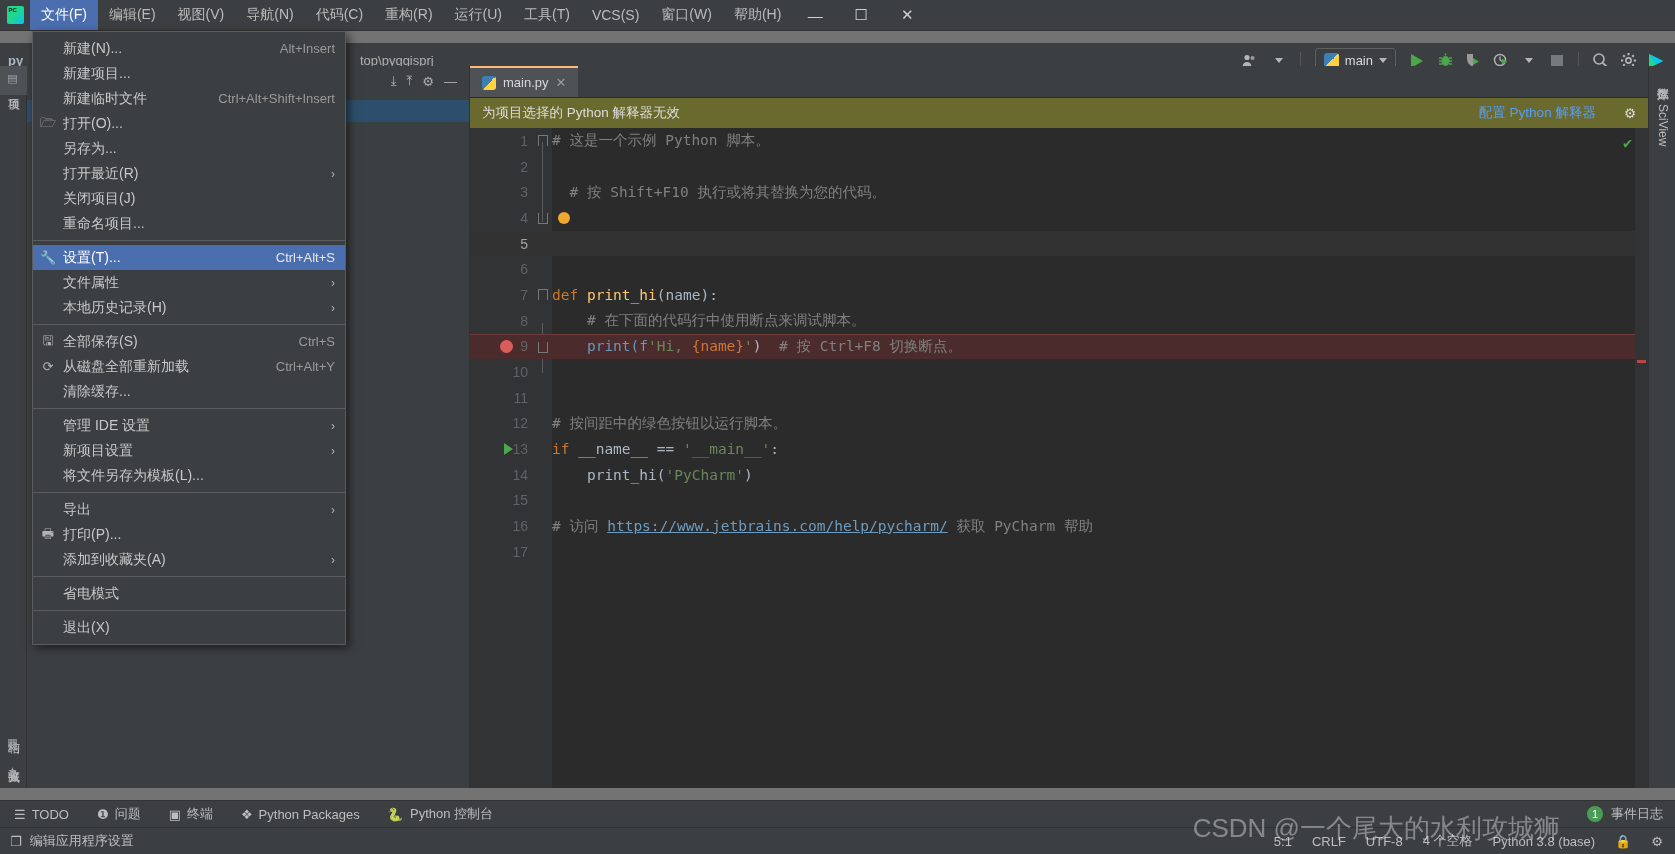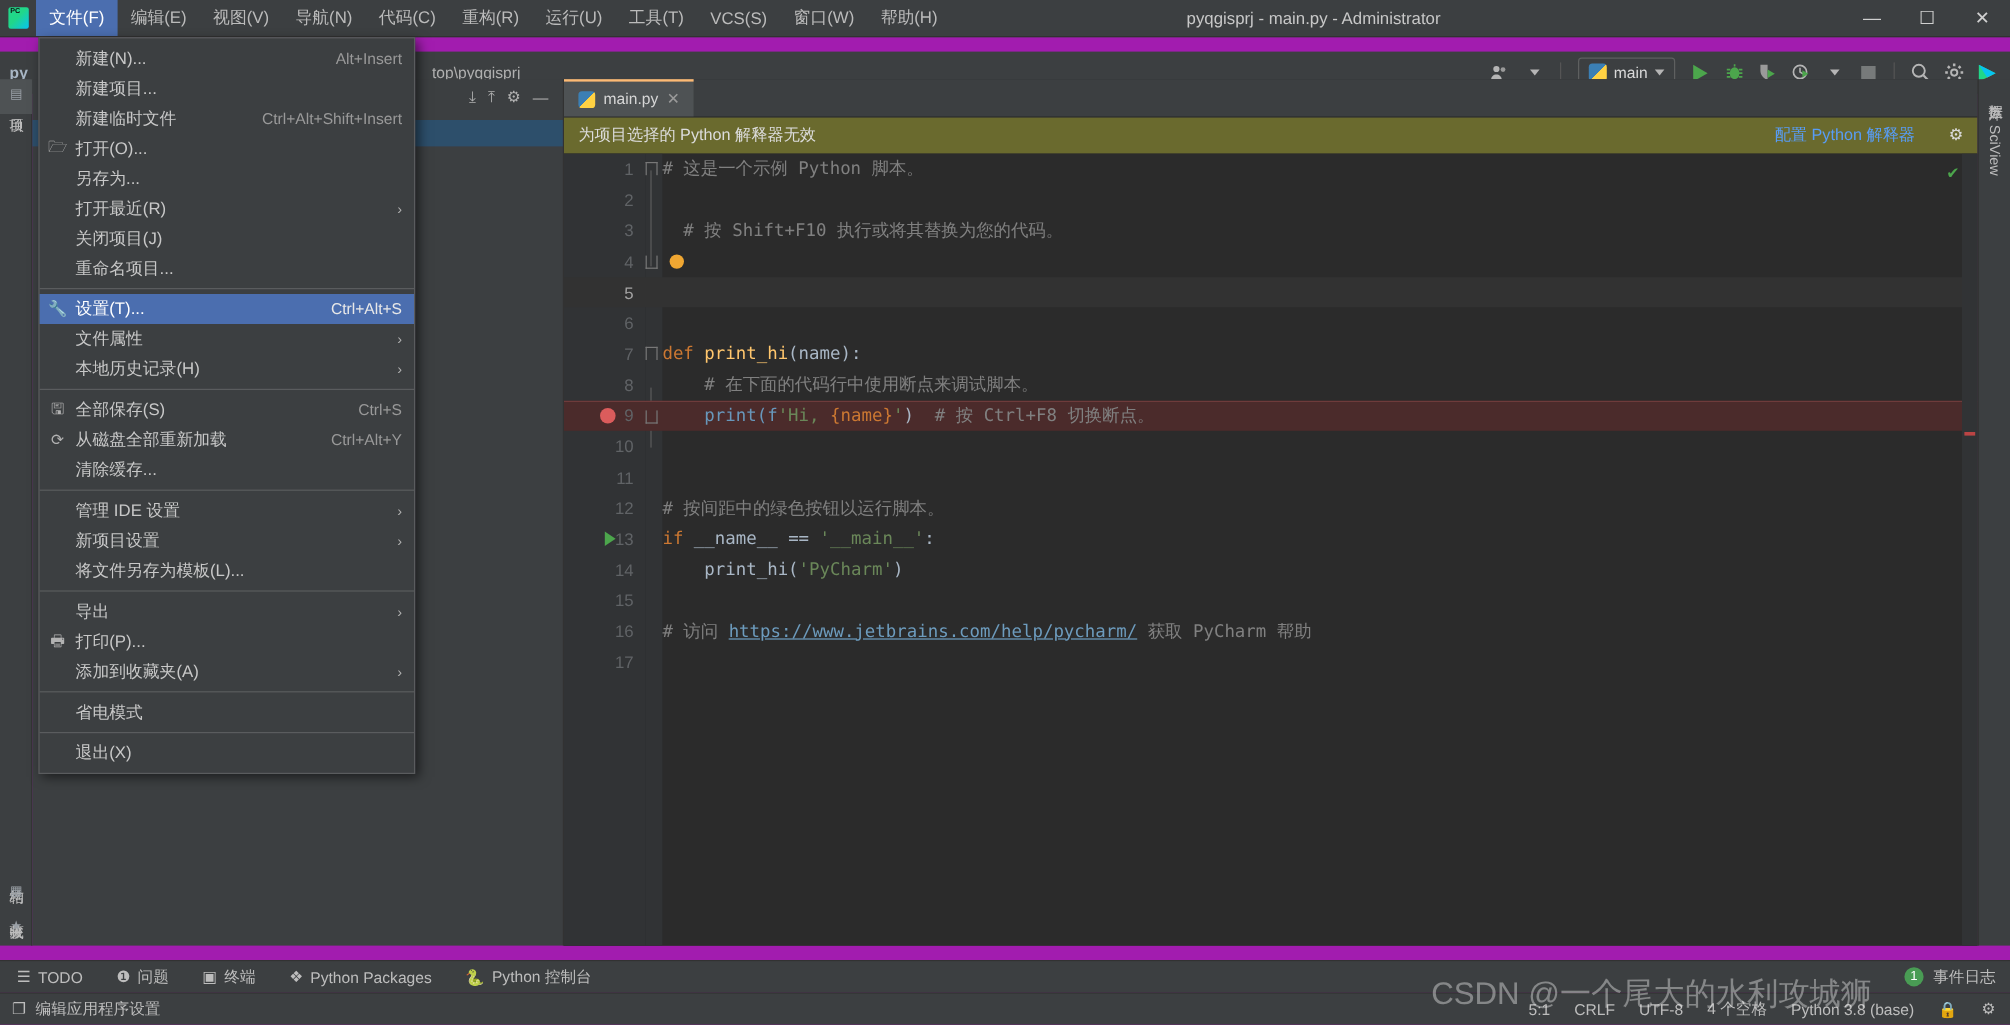--- a/index.html
+++ b/index.html
@@ -4,21 +4,21 @@
 <style>
   * { box-sizing: border-box; margin: 0; padding: 0; }
   html, body {
     width: 1675px; height: 854px;
     background: #3c3f41;
     font-family: "Liberation Sans", "DejaVu Sans", sans-serif;
     overflow: hidden;
     color: #bbbbbb;
     -webkit-font-smoothing: antialiased;
   }
-  .app { position: relative; width: 1675px; height: 854px; background: #a21caf; }
+  .app { position: relative; width: 1675px; height: 854px; background: #737373; }
 
   
   .titlebar {
     position: absolute; top: 0; left: 0; width: 1675px; height: 31px;
     background: #3c3f41; display: flex; align-items: stretch;
     border-bottom: 1px solid #323232;
   }
   .pc-logo {
     width: 30px; display: flex; align-items: center; justify-content: center;
   }
@@ -278,21 +278,20 @@
       <div class="mi">
           <span>VCS(S)</span>
         </div>
       <div class="mi">
           <span>窗口(W)</span>
         </div>
       <div class="mi">
           <span>帮助(H)</span>
         </div>
     </div>
-    <div class="win-title">pyqgisprj - main.py - Administrator</div>
     <div class="wbtns">
       <div class="wbtn">
           <span>—</span>
         </div>
       <div class="wbtn">
           <span>☐</span>
         </div>
       <div class="wbtn close">
           <span>✕</span>
         </div>

